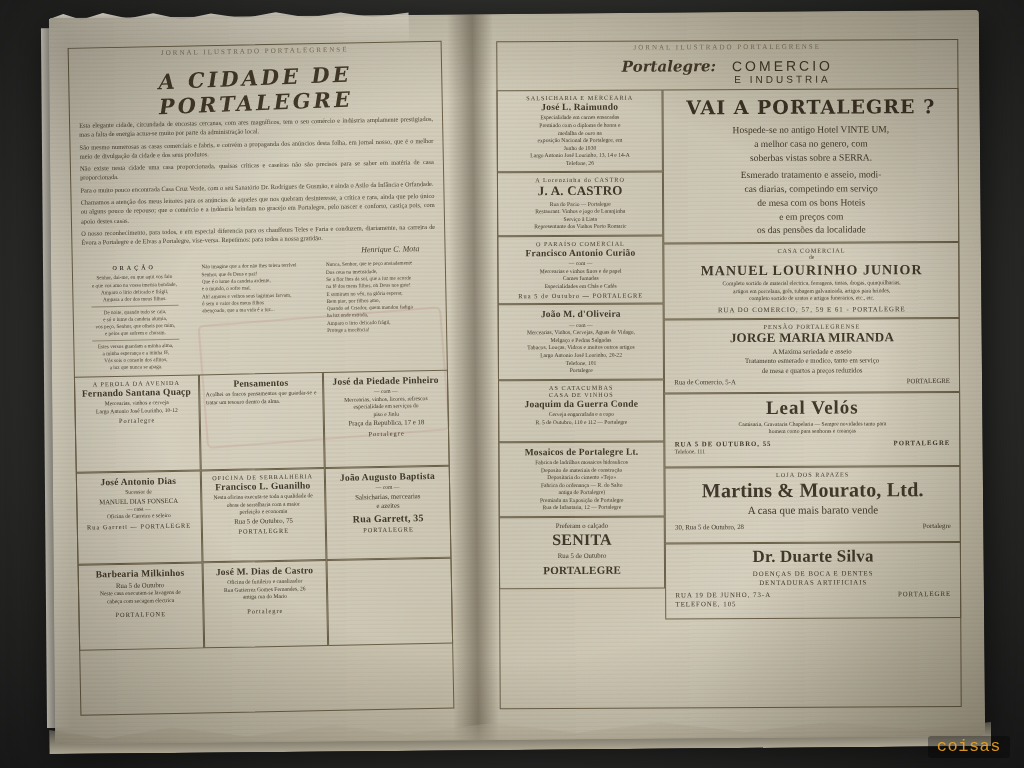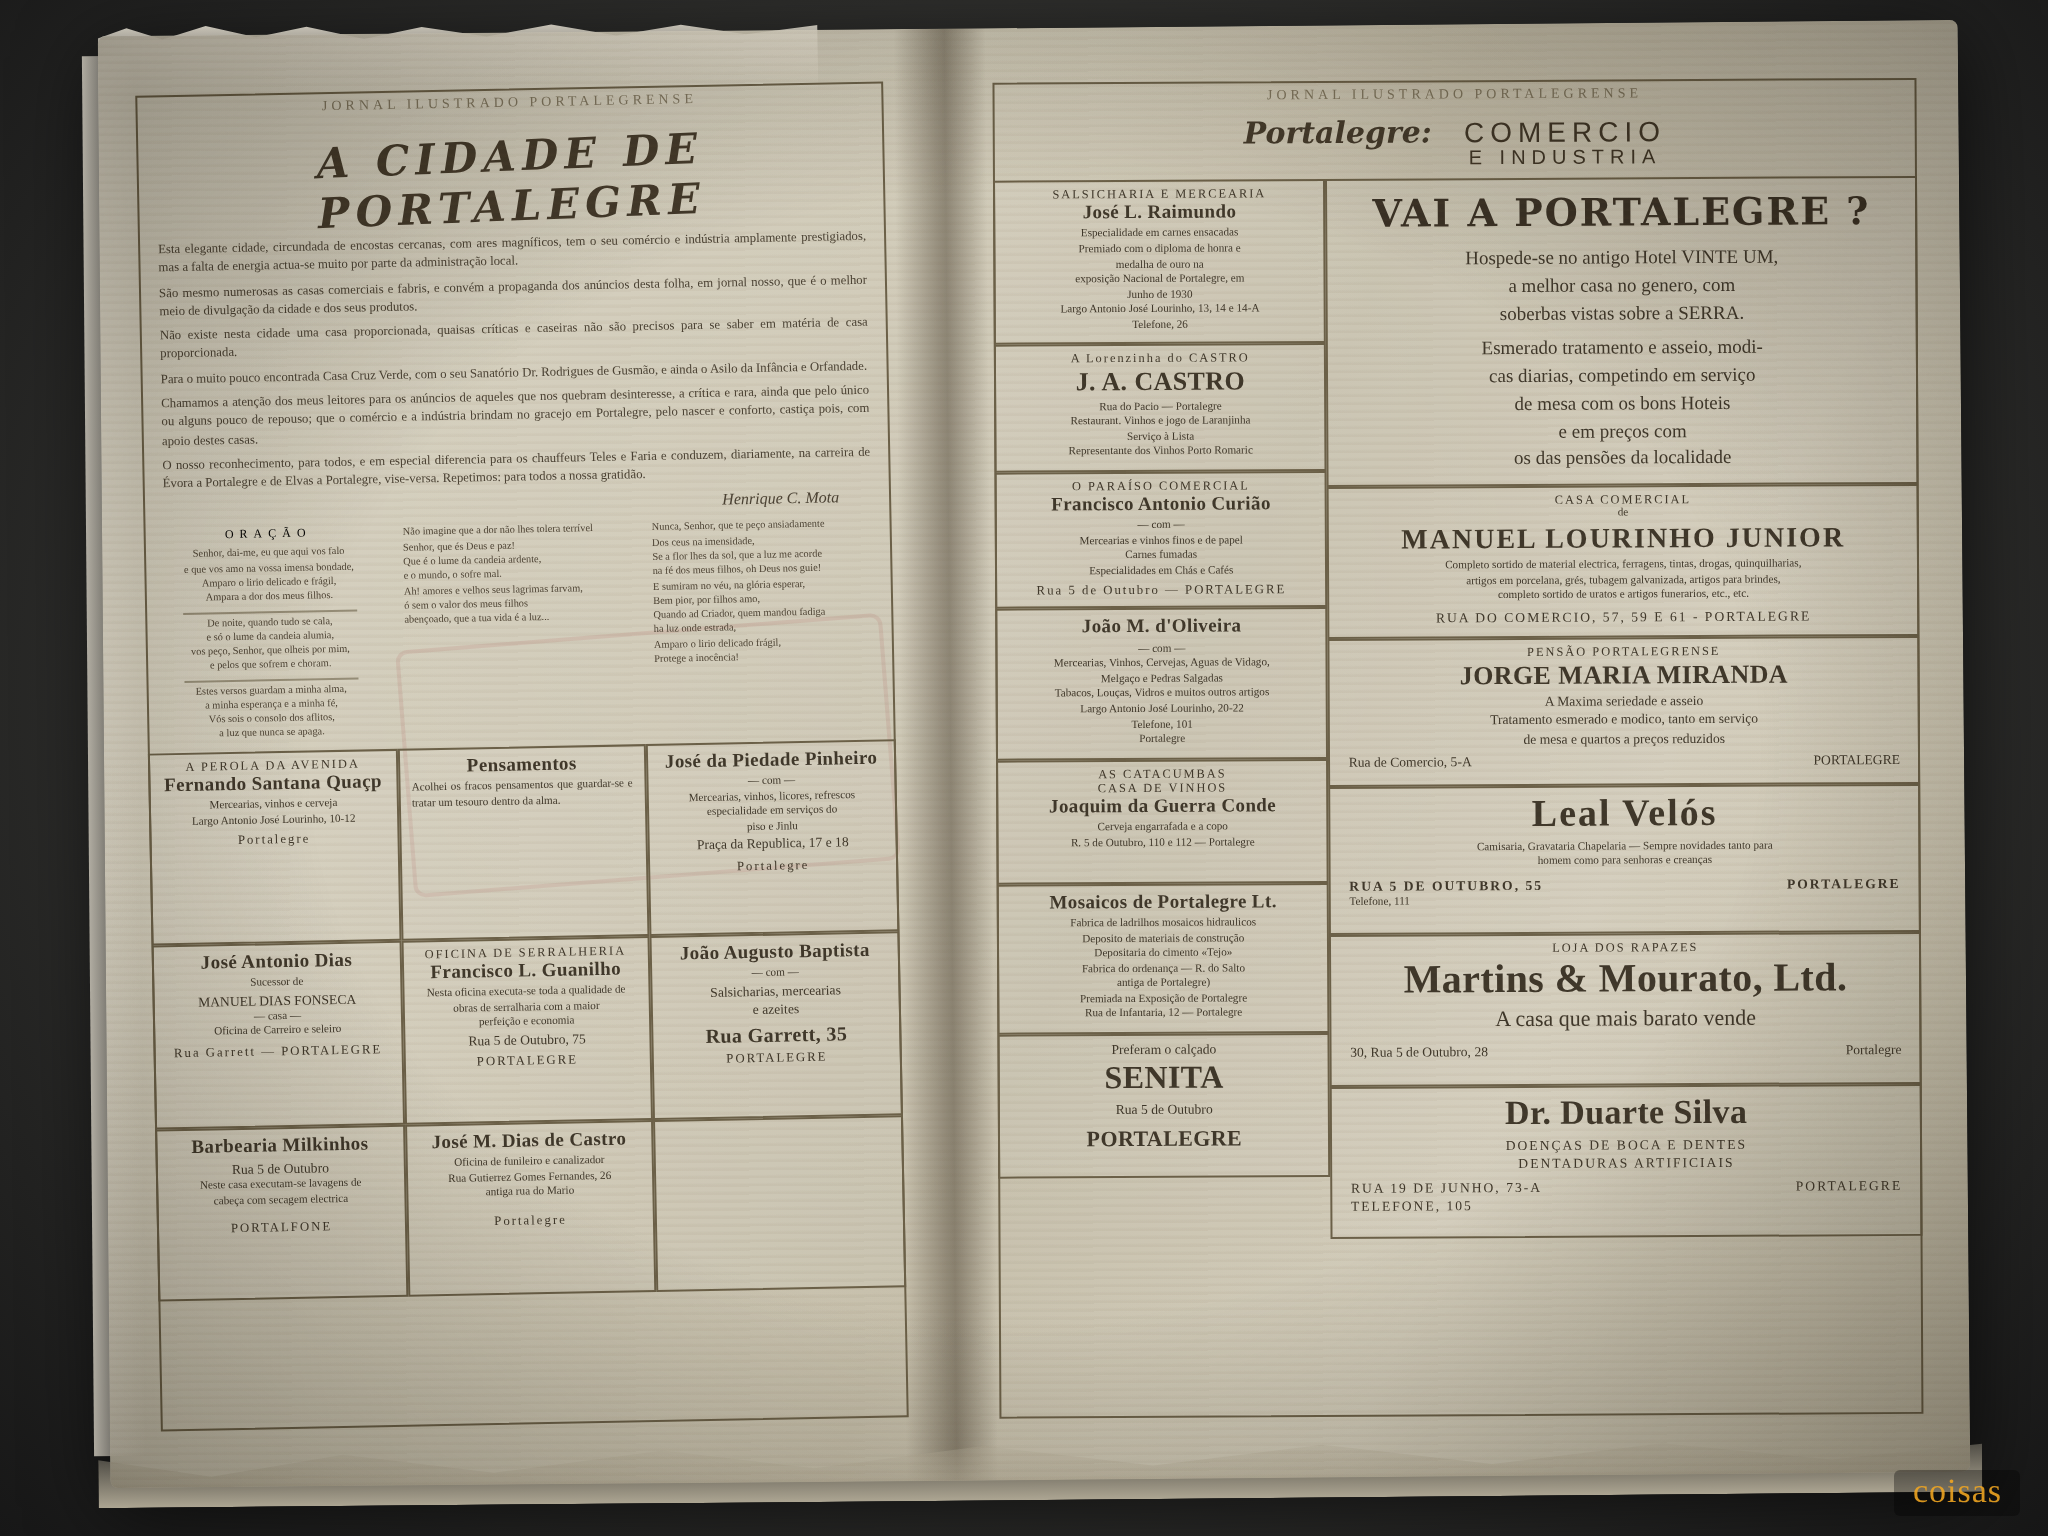--- a/index.html
+++ b/index.html
@@ -101,21 +101,21 @@
   .tiny{font-size:5.2px;line-height:1.4;color:#4d4334;text-align:justify;}
   .center{text-align:center;}
   .capsm{font-size:6px;letter-spacing:1.4px;}
 
   
   .vai{font-family:"DejaVu Serif",serif;font-weight:bold;font-size:19px;letter-spacing:1px;color:#3a3125;}
   .rblock{font-size:9.5px;line-height:1.45;color:#3f372a;text-align:center;}
 
   .watermark{
     position:absolute;right:14px;bottom:10px;
-    color:#e8a020;font-family:Liberation Serif, serif;font-size:17px;
+    color:#e8a020;font-family:Liberation Mono, monospace;font-size:17px;
     background:rgba(0,0,0,.35);padding:1px 9px 2px;border-radius:3px;
     letter-spacing:.5px;opacity:.92;
   }
   .stamp{
     position:absolute;left:150px;top:300px;width:240px;height:120px;
     border:2px solid rgba(170,60,60,.25);border-radius:6px;
     transform:rotate(-4deg);opacity:.45;pointer-events:none;
   }
 </style>
 </head>

